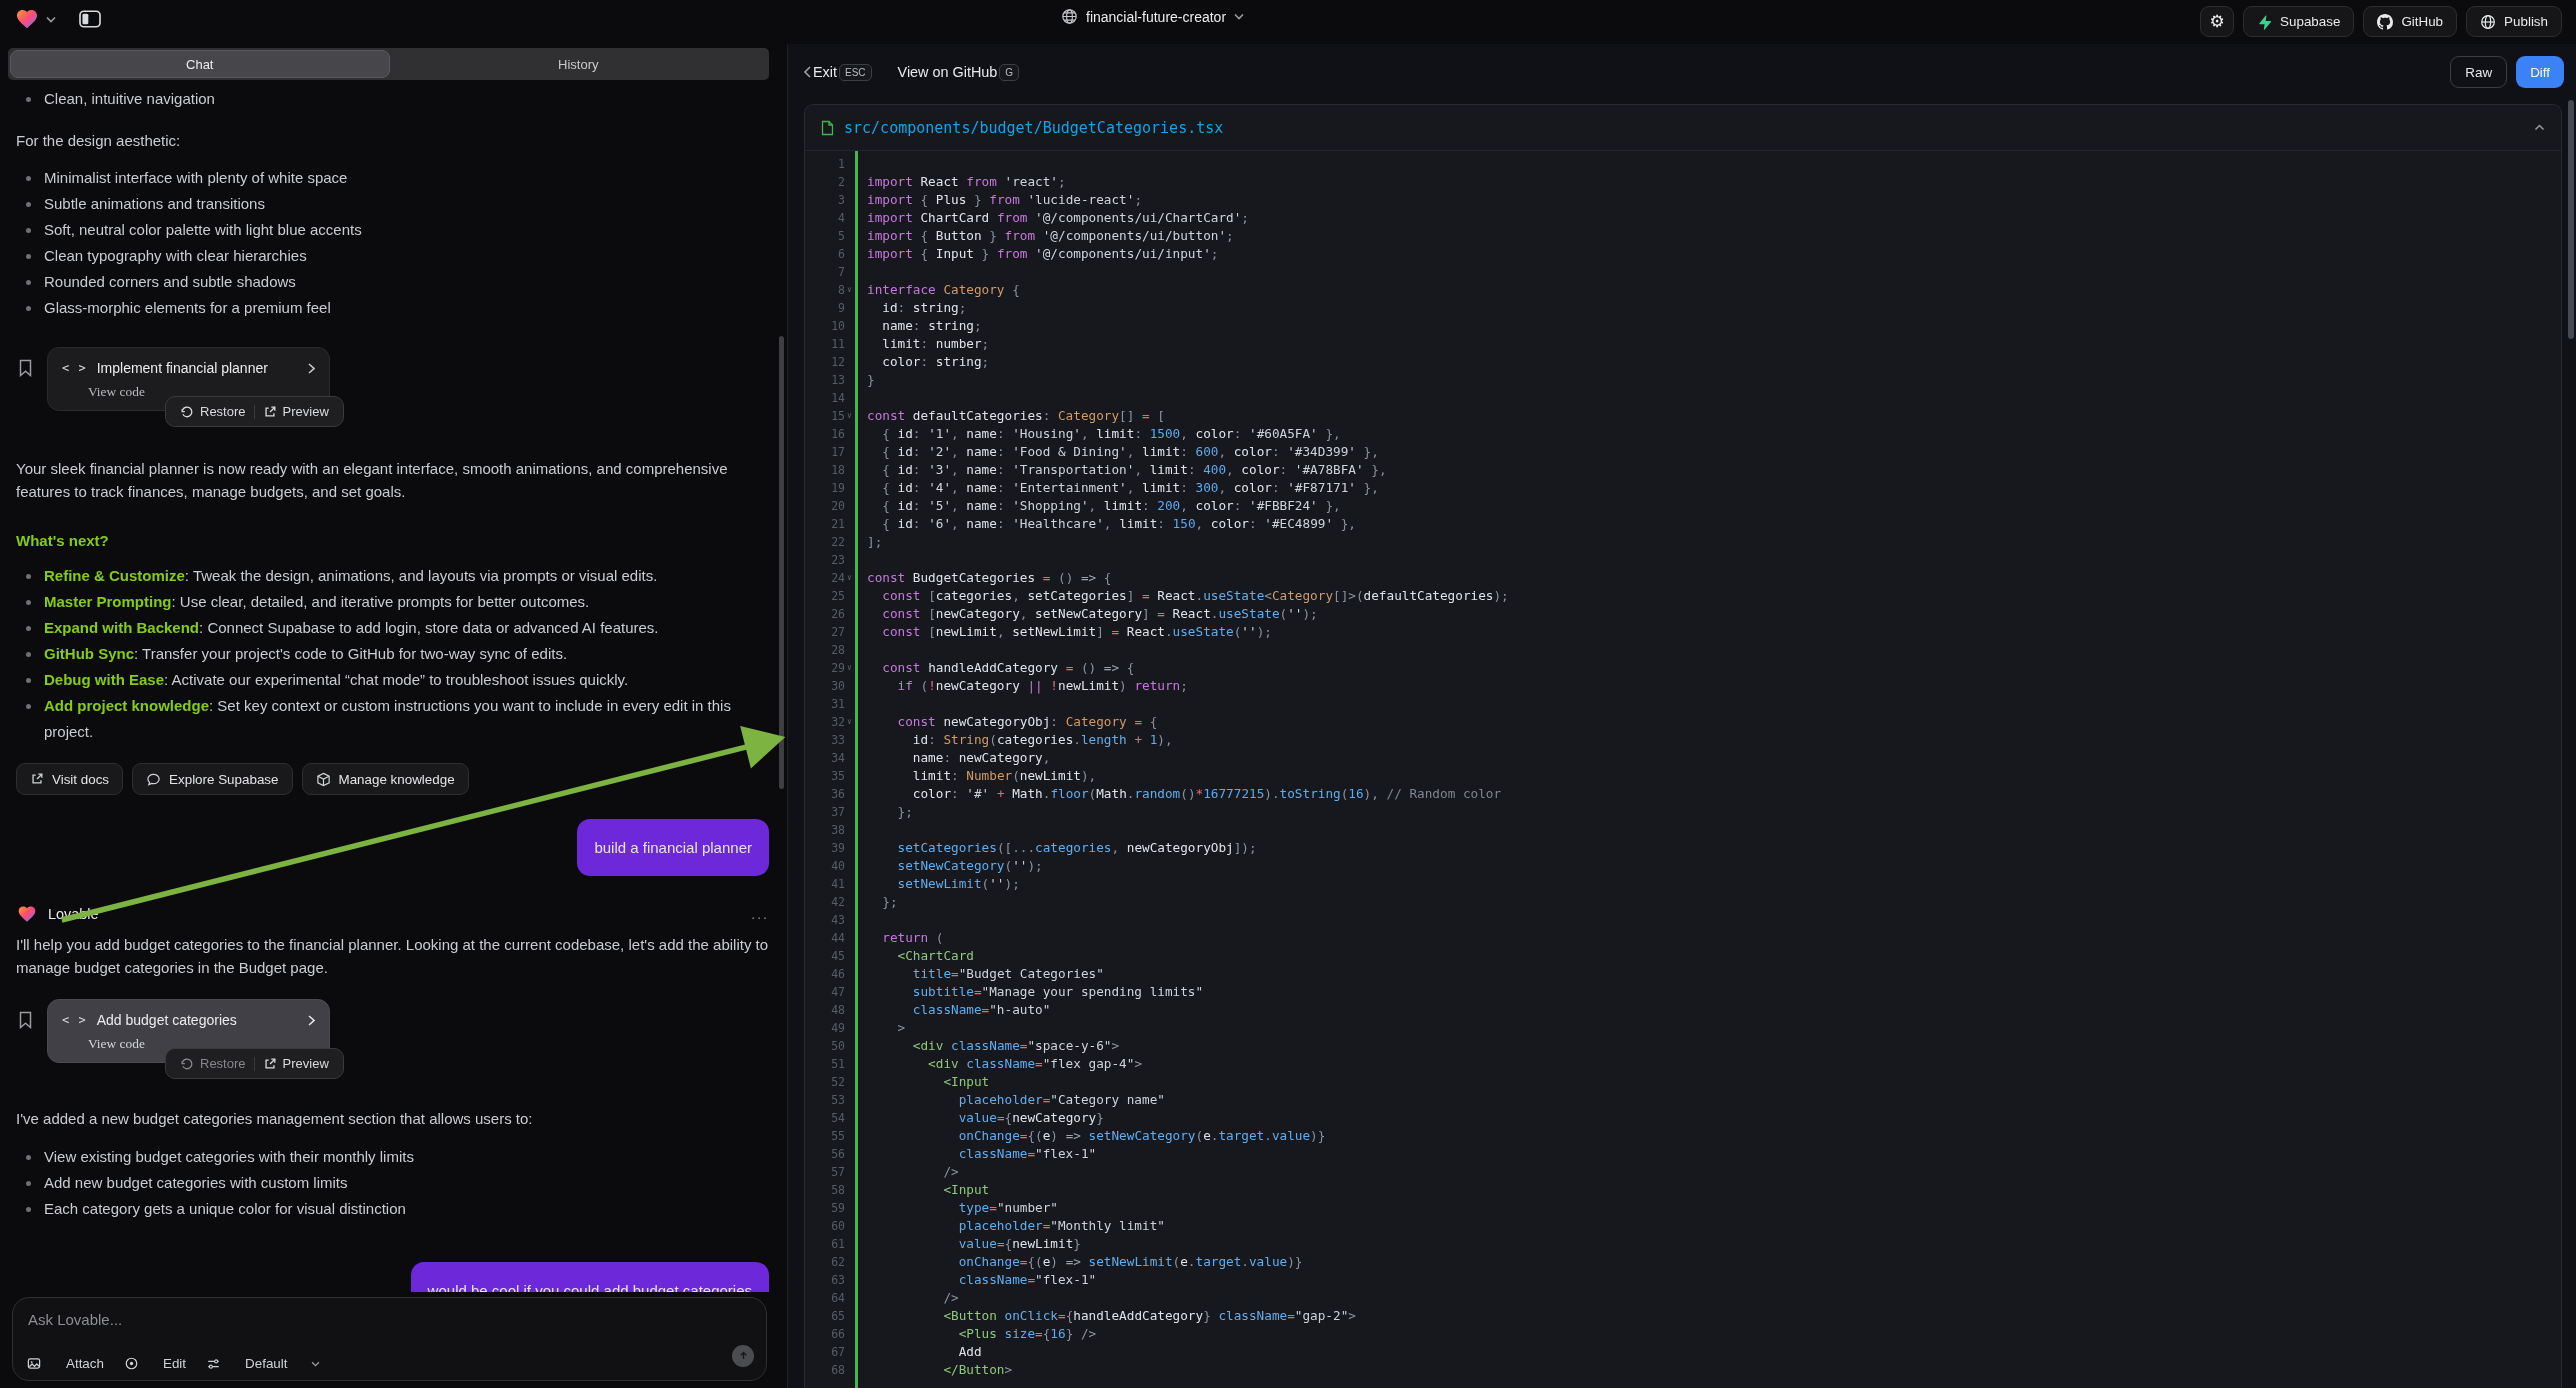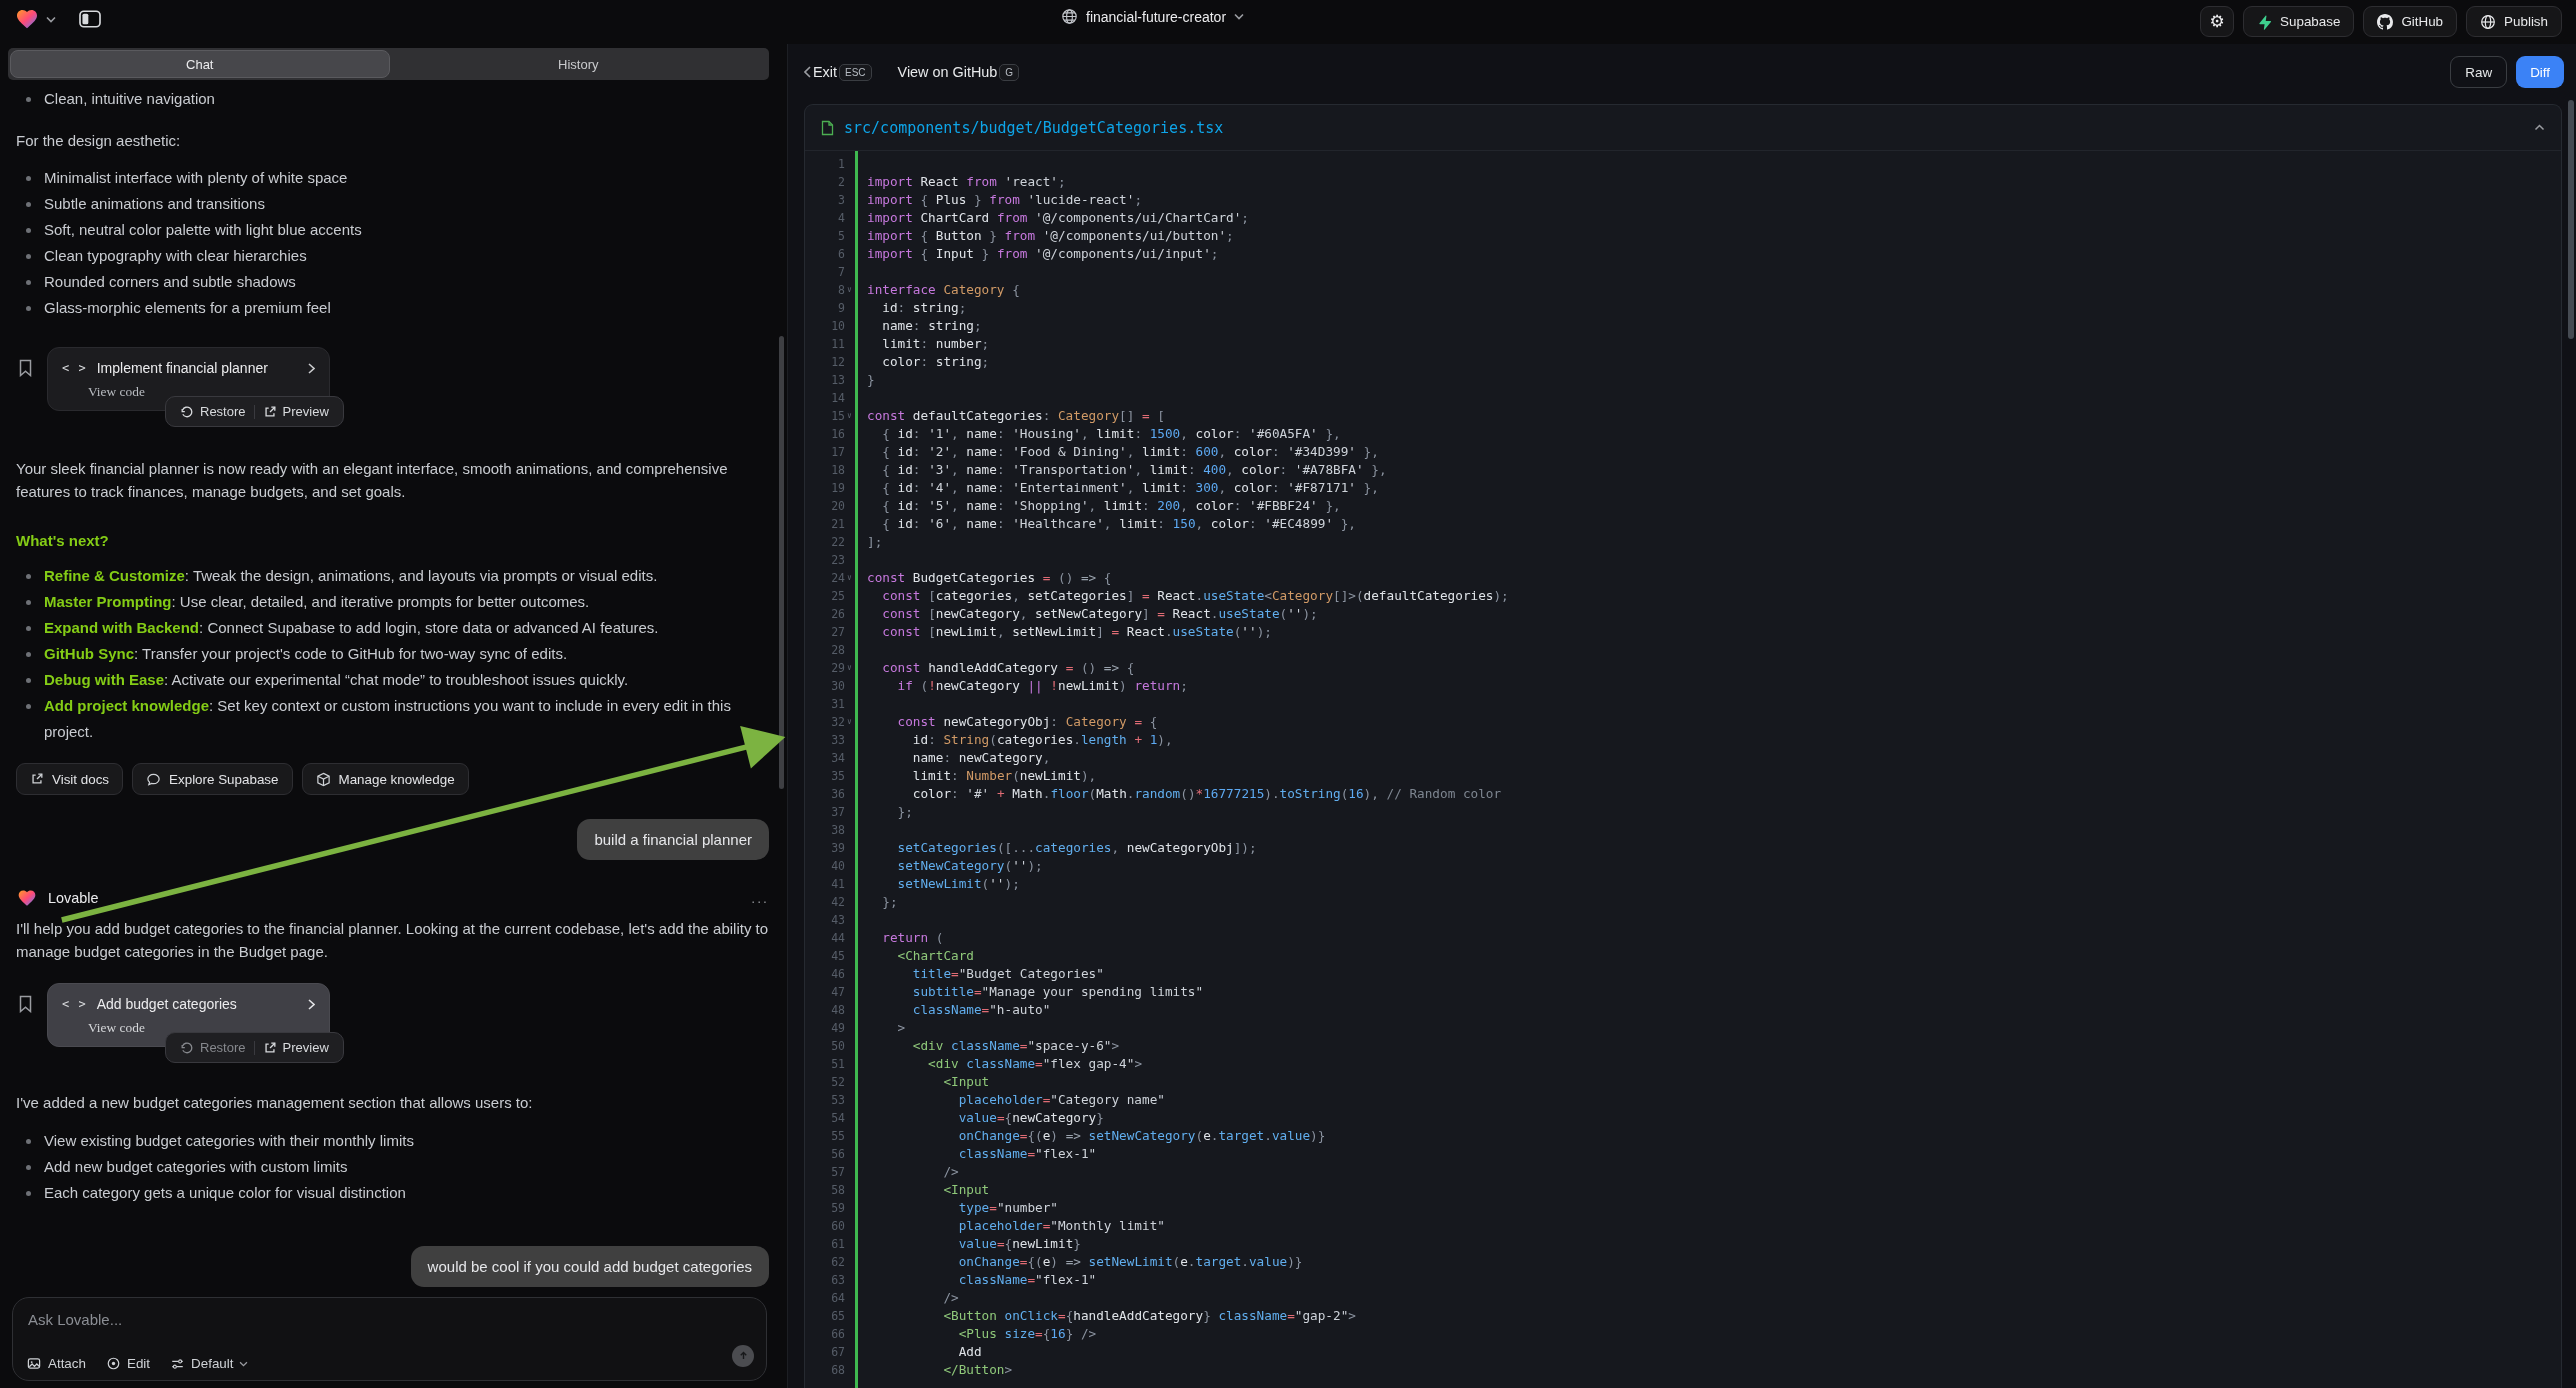--- a/index.html
+++ b/index.html
@@ -49,34 +49,34 @@
   .tool-btn { display:flex; align-items:center; gap:6px; background:none; border:none; color:#d8dadd;
     font-size:13px; cursor:pointer; padding:2px 4px; }
   .tool-btn.dim { color:#86888d; }
   .tool-sep { width:1px; height:14px; background:#3a3a3f; }
 
   #whats-next { margin-top:26px; font-size:15px; }
   .actions-row { display:flex; gap:9px; margin-top:18px; }
   .action-btn { display:flex; align-items:center; gap:8px; height:32px; padding:0 13px; background:#19191b;
     border:1px solid #2e2e32; border-radius:9px; color:#e3e4e7; font-size:13.4px; cursor:pointer; }
 
-  .user-bubble { display:block; margin-left:auto; width:max-content; max-width:597px; background:#404040;
-    border-radius:13px; padding:12px 17px; font-size:15px; color:#e5e6e9; }
+  .user-bubble { display:block; margin-left:auto; width:max-content; max-width:597px; background:#6d28d9;
+    border-radius:13px; padding:20px 17px; font-size:15px; color:#e5e6e9; }
   #lovable-row { display:flex; align-items:center; gap:10px; margin-top:28px; }
   #lovable-name { font-size:14.4px; color:#ececee; }
   #msg-menu { margin-left:auto; color:#8f9196; letter-spacing:2px; cursor:pointer; font-size:14px; }
 
   
   #composer { position:absolute; left:12px; right:20px; bottom:7px; height:84px; background:#111113;
     border:1px solid #2f3034; border-radius:17px; padding:13px 15px 10px 15px; }
   #composer-input { width:100%; background:none; border:none; outline:none; color:#e5e6e9; font-size:15px;
     font-family:"Liberation Sans",sans-serif; }
   #composer-input::placeholder { color:#8b8e94; }
   #composer-row { position:absolute; left:13px; right:12px; bottom:9px; display:flex; align-items:center; gap:20px; }
-  .comp-btn { display:flex; align-items:center; gap:6px; background:none; border:none; color:#cfd2d6;
+  .comp-btn { display:flex; align-items:center; gap:24px; background:none; border:none; color:#cfd2d6;
     font-size:13.4px; cursor:pointer;margin-top:16px; }
   #send-btn { margin-left:auto; width:22px; height:22px; border-radius:50%; background:#4b4c50; border:none;
     display:flex; align-items:center; justify-content:center; cursor:pointer; color:#17181a; }
 
   #chat-scrollbar { position:absolute; right:3px; top:292px; width:5px; height:453px; border-radius:3px;
     background:#3e3f43; cursor:pointer; }
 
   
   #code-panel { position:absolute; left:787px; top:44px; right:0; bottom:0; background:#101116;
     border-left:1px solid #1d1f24; }

